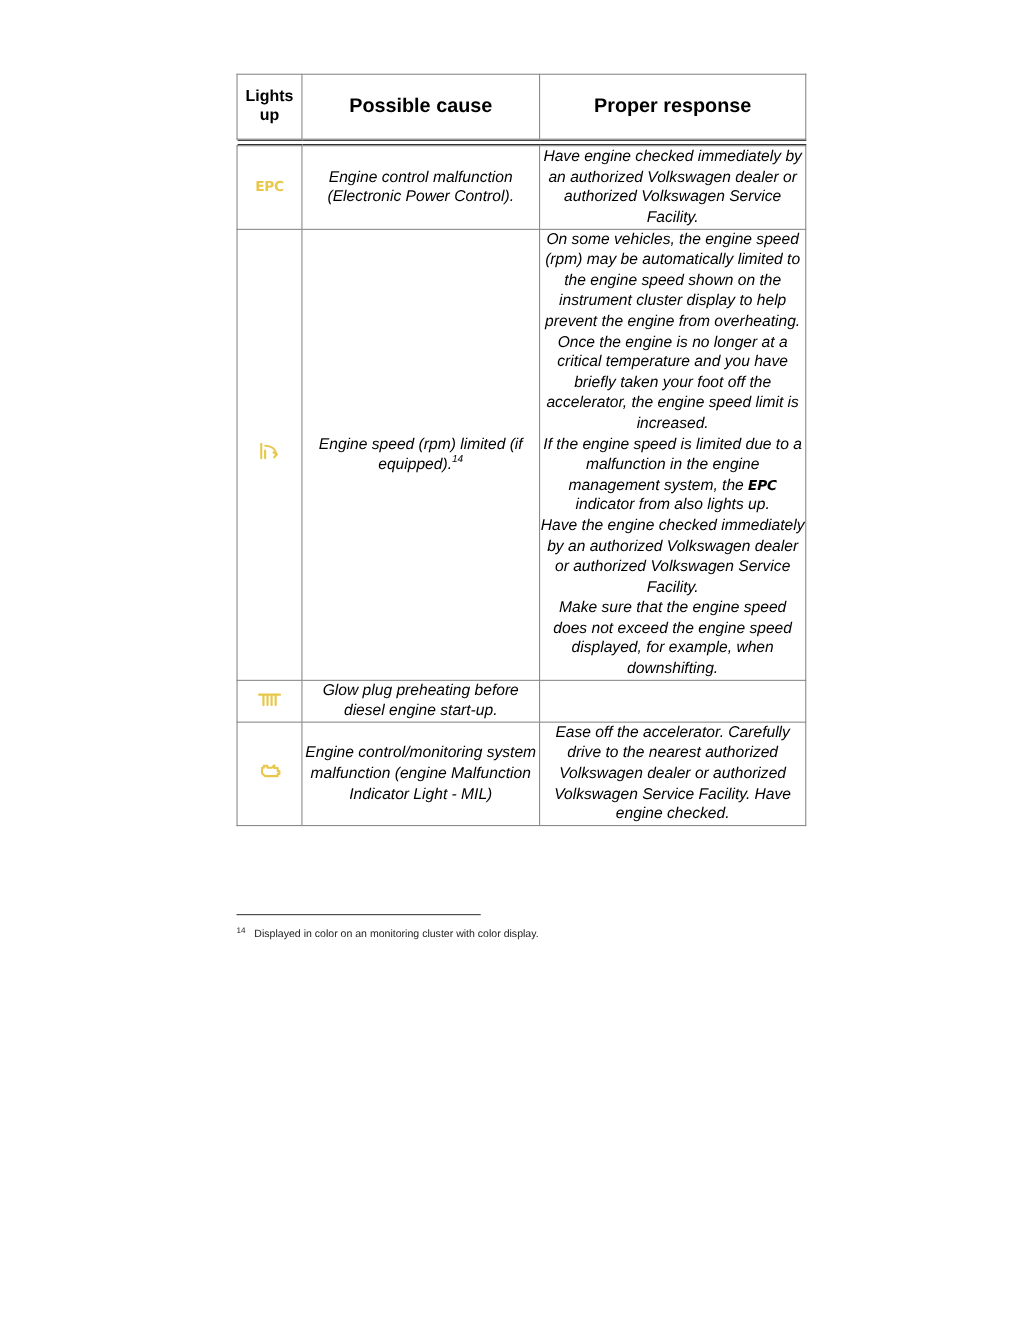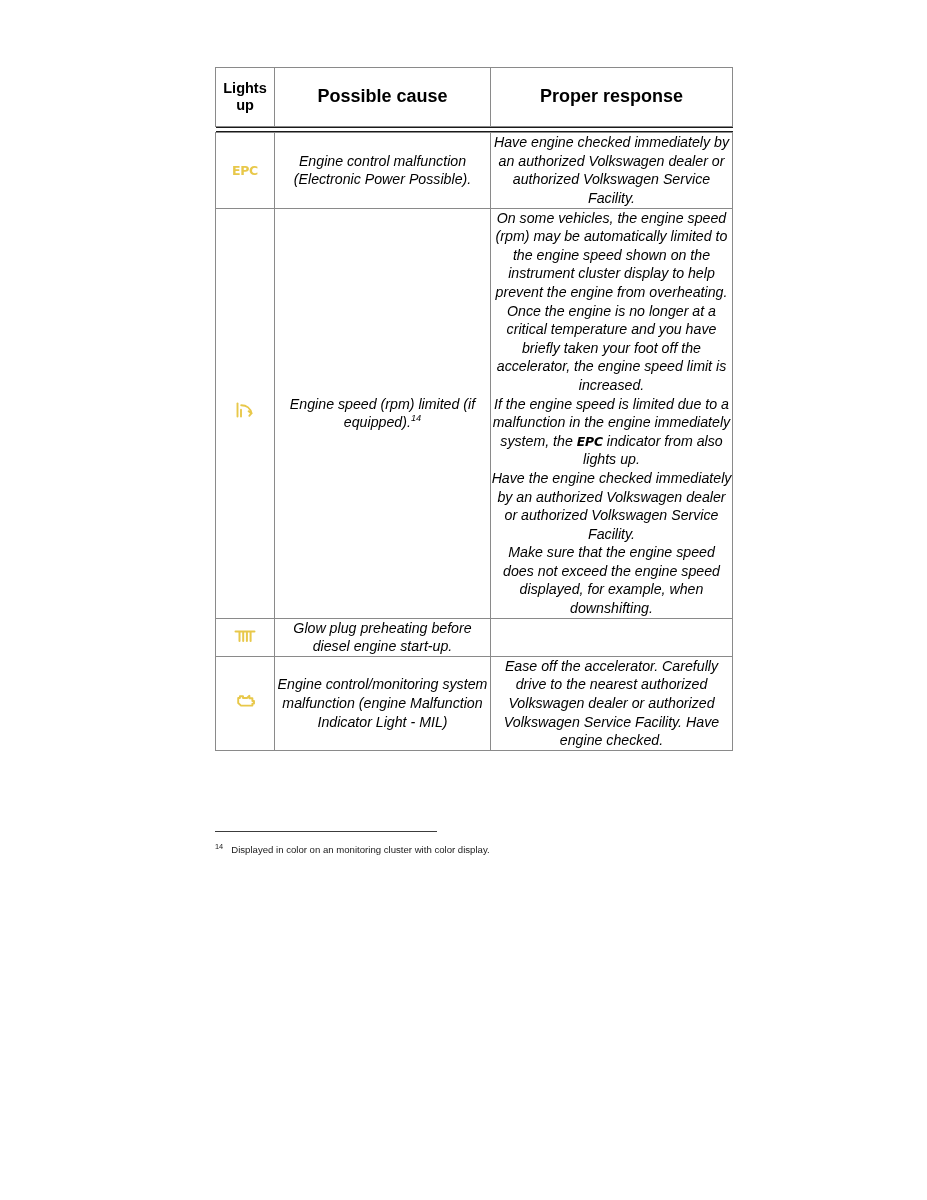--- a/index.html
+++ b/index.html
@@ -180,21 +180,21 @@
           </td>
       </tr>
 
       <tr>
         <td class="icon-cell">
           <span class="glyph">
             <span class="epc-lamp">EPC</span>
           </span>
         </td>
         <td class="txt-cell">
-          <p>Engine control malfunction (Electronic Power Possible).</p>
+          <p>Engine control malfunction (Electronic Power Control).</p>
         </td>
         <td class="txt-cell">
           <p>Have engine checked immediately by an authorized Volkswagen dealer or authorized Volkswagen Service Facility.</p>
         </td>
       </tr>
 
       <tr>
         <td class="icon-cell">
           <span class="glyph">
             <svg width="26" height="26" viewBox="0 0 26 26" aria-hidden="true">
@@ -207,21 +207,21 @@
               </g>
             </svg>
           </span>
         </td>
         <td class="txt-cell">
           <p><span>Engine speed (rpm) limited (if equipped).</span><span class="sup">14</span></p>
         </td>
         <td class="txt-cell">
           <p>On some vehicles, the engine speed (rpm) may be automatically limited to the engine speed shown on the instrument cluster display to help prevent the engine from overheating.</p>
           <p>Once the engine is no longer at a critical temperature and you have briefly taken your foot off the accelerator, the engine speed limit is increased.</p>
-          <p><span>If the engine speed is limited due to a malfunction in the engine immediately system, the </span><span class="epc-inline">EPC</span><span> indicator from also lights up.</span></p>
+          <p><span>If the engine speed is limited due to a malfunction in the engine management system, the </span><span class="epc-inline">EPC</span><span> indicator from also lights up.</span></p>
           <p>Have the engine checked immediately by an authorized Volkswagen dealer or authorized Volkswagen Service Facility.</p>
           <p>Make sure that the engine speed does not exceed the engine speed displayed, for example, when downshifting.</p>
         </td>
       </tr>
 
       <tr>
         <td class="icon-cell">
           <span class="glyph">
             <svg width="26" height="22" viewBox="0 0 26 22" aria-hidden="true">
               <g fill="none" stroke="#e8c84a" stroke-width="2" stroke-linecap="round">

